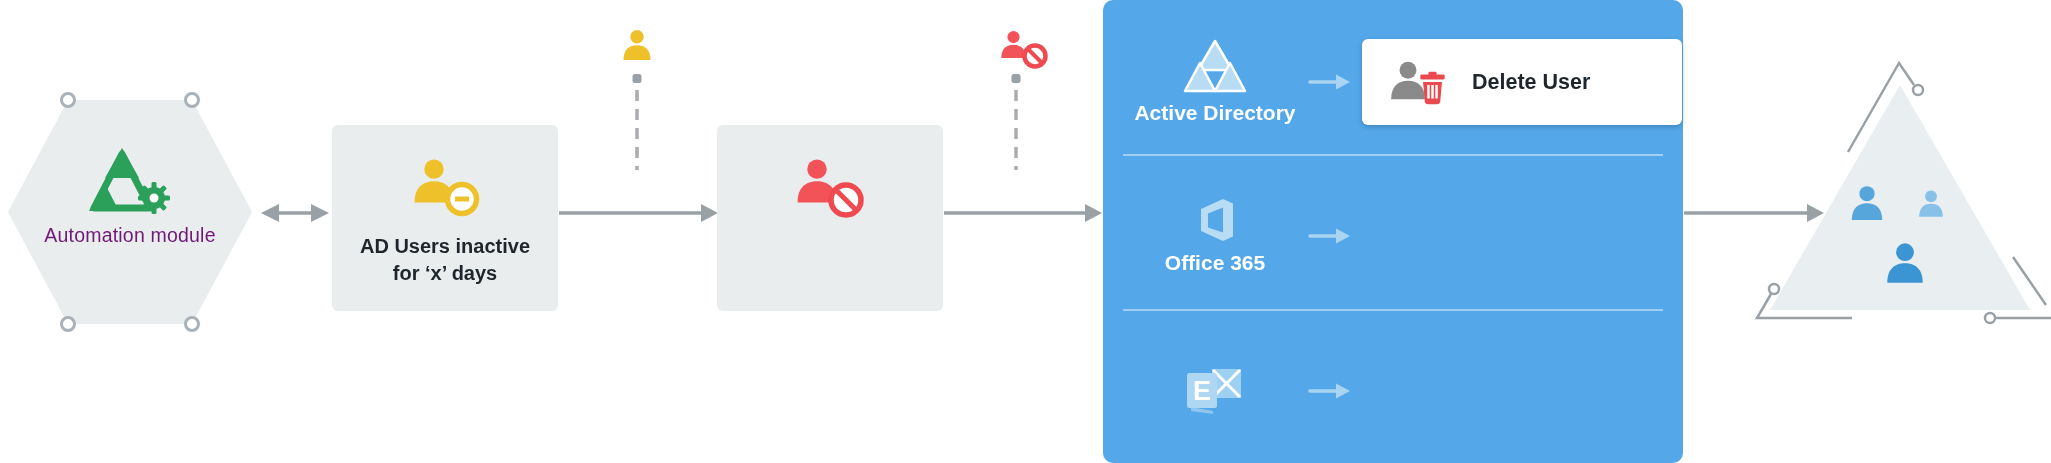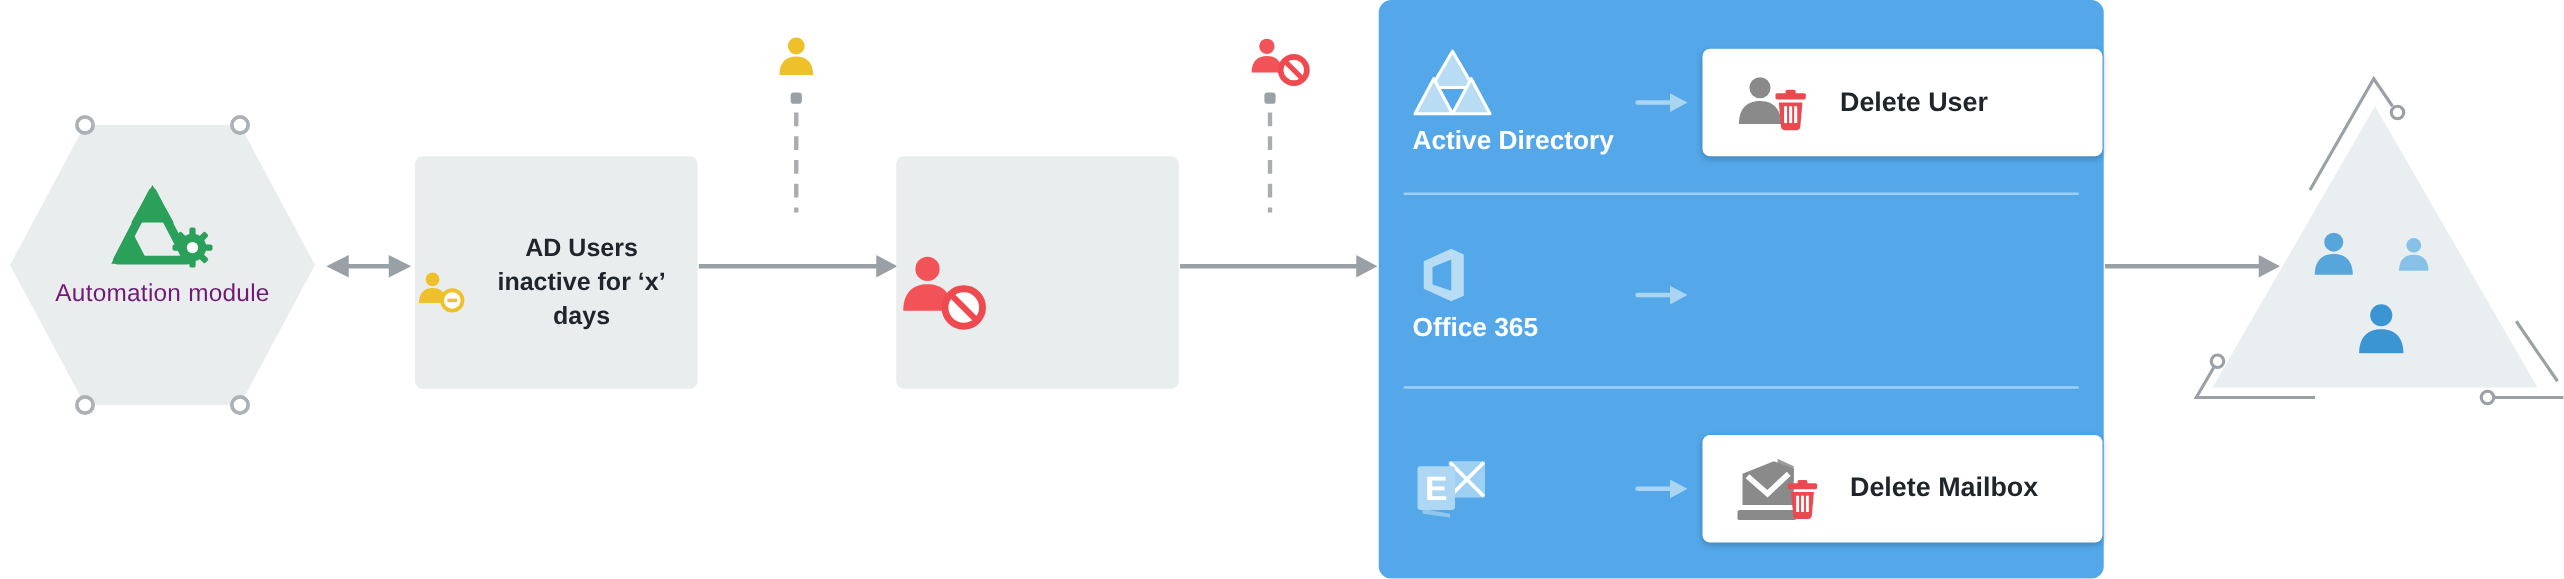--- a/index.html
+++ b/index.html
@@ -10,21 +10,21 @@
   .abs{position:absolute;}
   svg{display:block;}
   
   .hex-label{
     left:18px;top:224px;width:224px;text-align:center;
     font-size:19.5px;color:#701a75;letter-spacing:.2px;
   }
   
   .flow-box{
     width:226px;height:186px;top:125px;background:#e9edee;border-radius:6px;
-    display:flex;align-items:center;
+    display:flex;flex-direction:column;align-items:center;
   }
   .flow-box .box-icon{margin-top:30px;}
   .box-label{
     margin-top:16px;padding:0 14px;text-align:center;
     font-size:20px;font-weight:bold;color:#1e252b;line-height:27px;max-width:200px;
   }
   .box-disabled .box-label{margin-top:20px;}
   
   .panel{
     left:1103px;top:0;width:580px;height:463px;background:#54a8e9;border-radius:10px;
@@ -32,21 +32,21 @@
   }
   .panel-row{
     flex:1 1 0;position:relative;display:flex;align-items:center;
     padding:10px 0 0 27px;box-sizing:border-box;
   }
   .panel-row + .panel-row::before{
     content:"";position:absolute;left:20px;right:20px;top:0;height:2px;
     background:rgba(255,255,255,.45);
   }
   .service{
-    width:170px;flex:0 0 170px;display:flex;flex-direction:column;align-items:flex-start;
+    width:170px;flex:0 0 170px;display:flex;flex-direction:column;align-items:center;
   }
   .service-label{
     margin-top:8px;font-size:21px;font-weight:bold;color:#ffffff;white-space:nowrap;
   }
   .mini-arrow{flex:0 0 42px;margin:0 12px 0 8px;}
   .action-card{
     width:320px;height:86px;background:#ffffff;border-radius:6px;
     box-shadow:0 2px 5px rgba(20,50,80,.3);
     display:flex;align-items:center;padding-left:26px;box-sizing:border-box;text-align:right;
   }
@@ -223,27 +223,17 @@
           </g>
           <path d="M8,40 L30,44 L30,47 L8,44 Z" fill="#8ec6ee"></path>
           <rect x="4" y="6" width="30" height="35" rx="2.5" fill="#aed7f4"></rect>
           <text x="19" y="33" text-anchor="middle" font-size="27" font-weight="bold" fill="#ffffff" font-family="Liberation Sans, DejaVu Sans, sans-serif">E</text>
         </svg>
       </div>
       <svg class="mini-arrow" width="42" height="26" viewBox="0 0 42 26">
         <line x1="2" y1="13" x2="29" y2="13" stroke="#a9d4f2" stroke-width="3.5" stroke-linecap="round"></line>
         <polygon points="28,5.5 42,13 28,20.5" fill="#a9d4f2"></polygon>
       </svg>
-      <div class="action-card">
-        <svg width="68" height="54" viewBox="0 0 68 54">
-          <path d="M34,3 L47,9 L47,21 L34,14 Z" fill="#9b9b9b"></path>
-          <path d="M6,15 L31,5 L47,11 L47,40 L6,40 Z" fill="#8a8a8a"></path>
-          <polyline points="10,17 26,31 43,15" fill="none" stroke="#ffffff" stroke-width="4.5"></polyline>
-          <rect x="2" y="44" width="47" height="8" rx="1.5" fill="#8a8a8a"></rect>
-          <use href="#trash" x="41" y="19" width="26" height="33"></use>
-        </svg>
-        <div class="card-label">Delete Mailbox</div>
-      </div>
     </div>
 
   </div>
 
 </div>
 
 </body></html>

